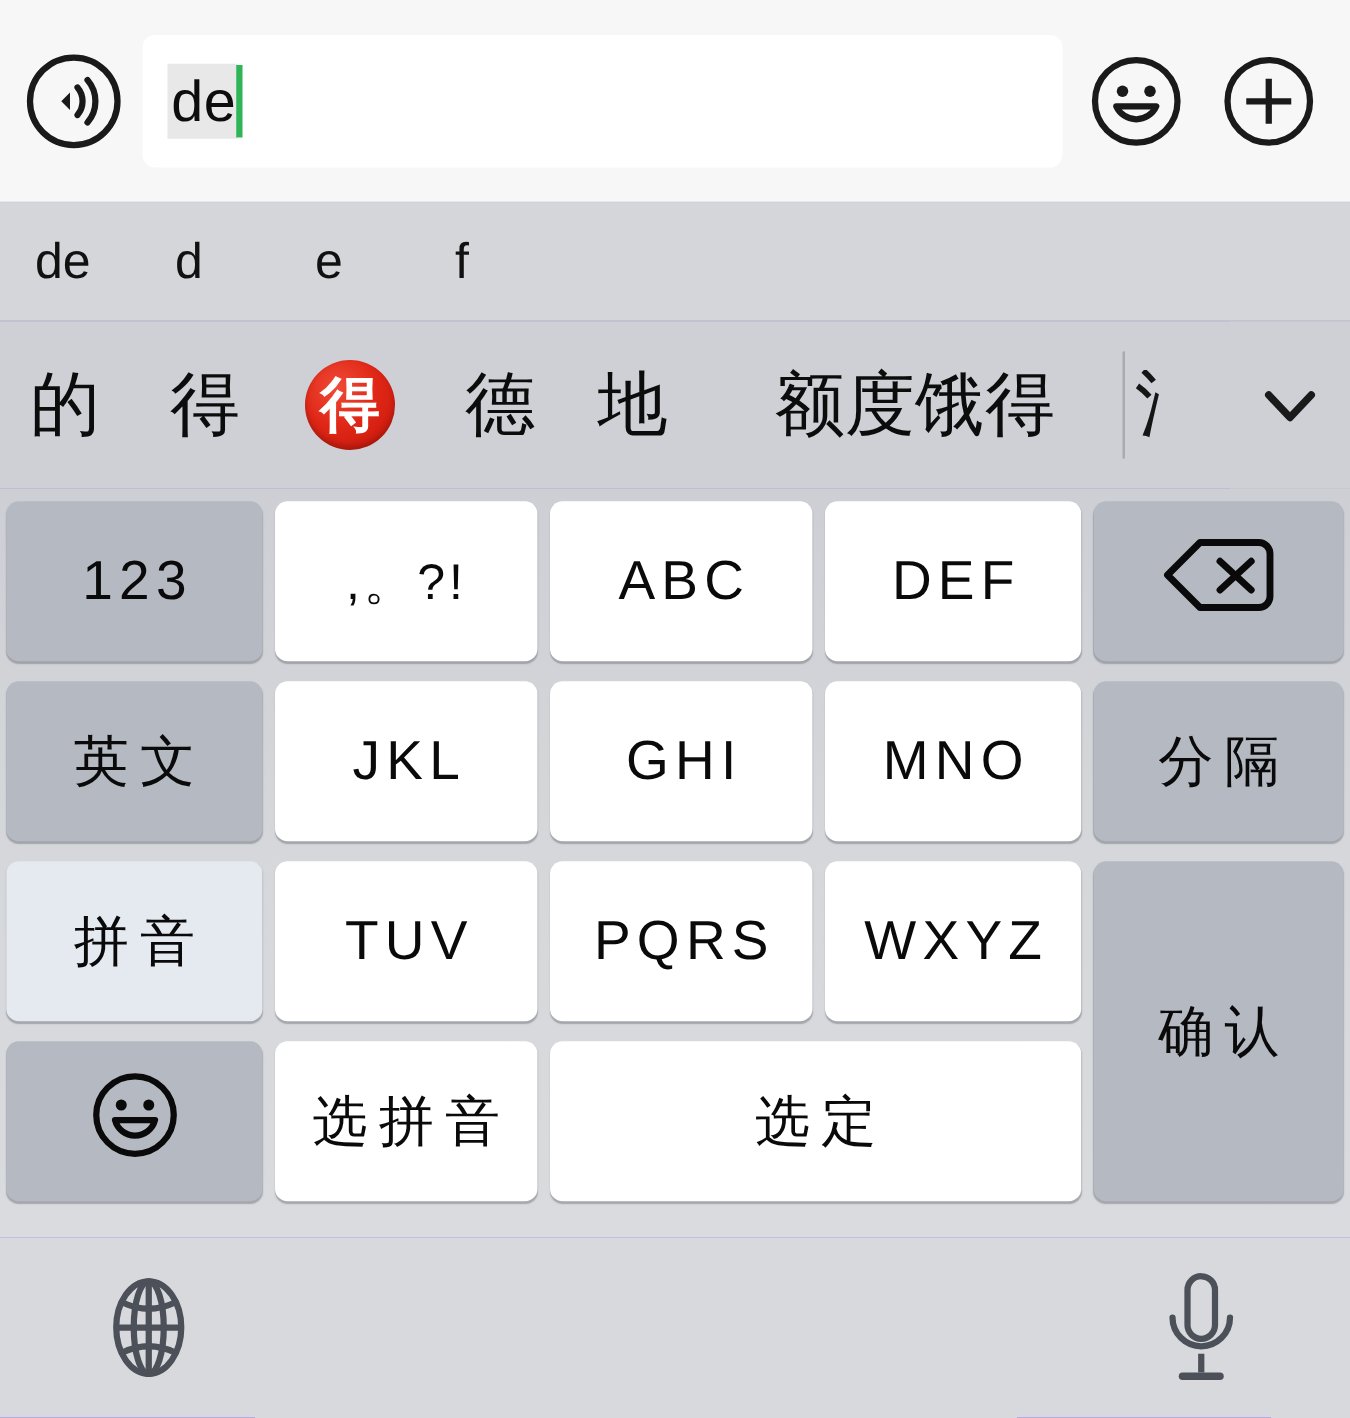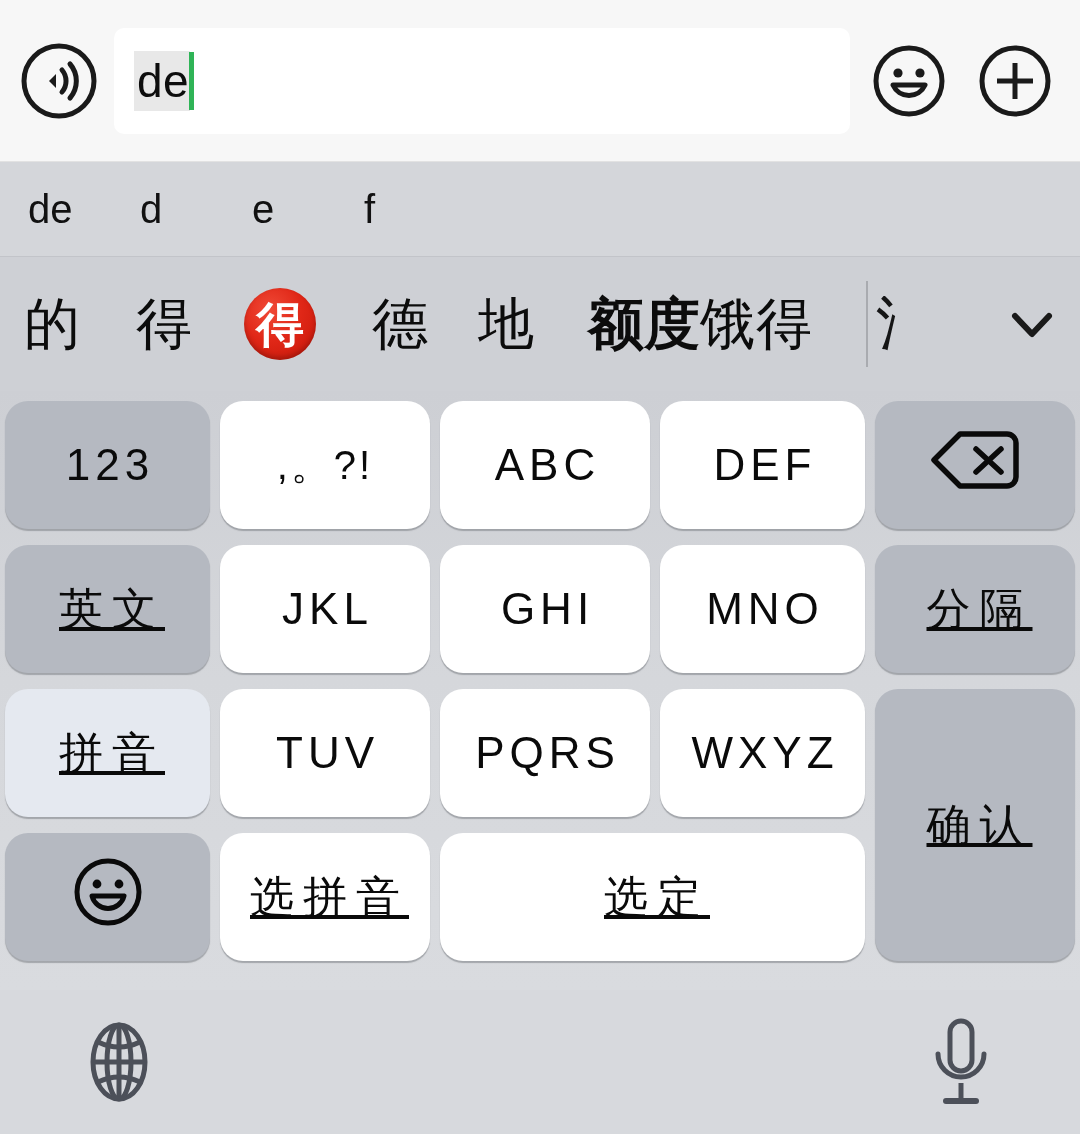--- a/index.html
+++ b/index.html
@@ -167,39 +167,38 @@
   }
   .kb-grid {
     display: grid;
     grid-template-columns: 205px 210px 210px 205px 200px;
     grid-template-rows: 128px 128px 128px 128px;
     gap: 16px 10px;
     justify-content: center;
     padding-top: 2px;
   }
   .key {
-    border-radius: 23px;
+    border-radius: 10px;
     display: flex;
     align-items: center;
     justify-content: center;
     font-size: 44px;
     color: #0a0a0a;
     box-shadow: 0 2px 1px rgba(120,123,130,0.55);
     user-select: none;
     font-family: "Liberation Sans", "DejaVu Sans", sans-serif;
   }
   .key.light { background: #ffffff; }
   .key.dark  { background: #b5b9c1; }
   .key.active { background: #e5e9f0; }
   .key .cn {
     font-family: "DejaVu Sans", "Liberation Sans", sans-serif;
     letter-spacing: 9px;
     text-indent: 9px;
     font-size: 44px;
-    text-decoration: underline;
   }
   .key .lat {
     letter-spacing: 5px;
     text-indent: 5px;
     font-size: 44px;
   }
   .key .punct {
     font-size: 40px;
     letter-spacing: 3px;
   }
@@ -272,21 +271,21 @@
       <div class="pinyin-seg">f</div>
     </div>
 
   <div class="cand-row">
     <div class="cand-list" id="cand-list">
         <div class="cand" style="margin-left: 0px;">的</div>
         <div class="cand" style="margin-left: 56px;">得</div>
         <div class="cand emoji-cand" style="margin-left: 52px;"><span class="emoji-badge">得</span></div>
         <div class="cand" style="margin-left: 56px;">德</div>
         <div class="cand" style="margin-left: 50px;">地</div>
-        <div class="cand" style="margin-left: 54px; font-weight: bold;">额度</div>
+        <div class="cand" style="margin-left: 86px;">额度</div>
         <div class="cand" style="">饿得</div>
         <div class="cand-divider" style="margin-left: 54px;"></div>
         <div class="cand" style="margin-left: 4px; width: 26px; overflow: hidden; opacity: 0.95;">氵</div>
       </div>
     <div class="expand-btn">
       <svg width="60" height="60" viewBox="0 0 60 60">
         <polyline points="13,22 30,40 47,22" fill="none" stroke="#1a1a1a" stroke-width="6" stroke-linecap="round" stroke-linejoin="round"></polyline>
       </svg>
     </div>
   </div>

